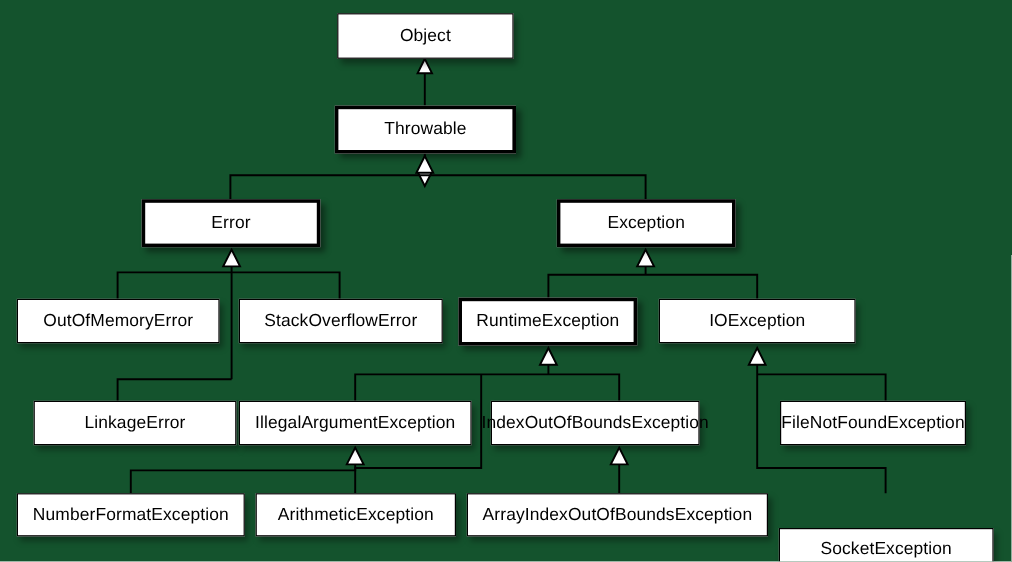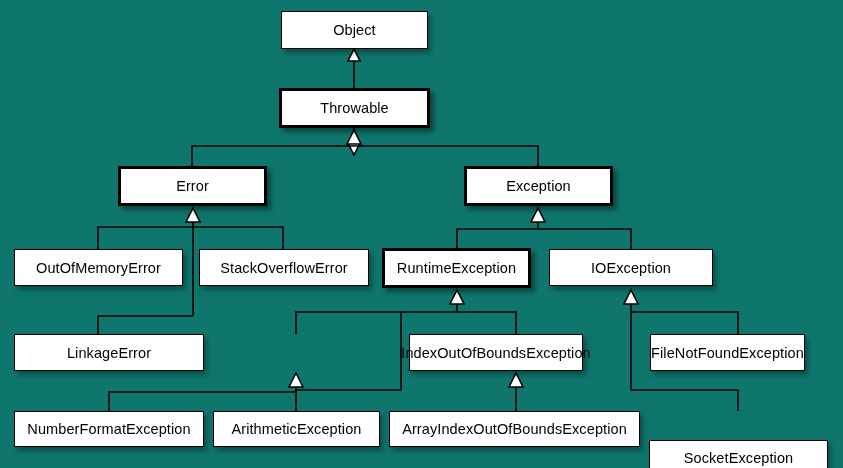--- a/index.html
+++ b/index.html
@@ -4,21 +4,21 @@
 <style>
   html, body {
     margin: 0;
     padding: 0;
     background: #ffffff;
   }
   #diagram-root {
     position: relative;
     width: 843px;
     height: 468px;
-    background: #0f766e;
+    background: #14532d;
     font-family: "Liberation Sans", sans-serif;
     overflow: hidden;
   }
   #edge-layer {
     position: absolute;
     left: 0;
     top: 0;
     width: 843px;
     height: 468px;
   }
@@ -124,22 +124,25 @@
   </div>
   <div class="uml-box" style="left: 199px; top: 249px; width: 170px; height: 37px;">
     <span class="label">StackOverflowError</span>
   </div>
   <div class="uml-box bold" style="left: 382px; top: 248px; width: 149px; height: 40px;">
     <span class="label">RuntimeException</span>
   </div>
   <div class="uml-box" style="left: 549px; top: 249px; width: 164px; height: 37px;">
     <span class="label">IOException</span>
   </div>
-  <div class="uml-box" style="left: 14px; top: 334px; width: 190px; height: 37px;">
+  <div class="uml-box" style="left: 28px; top: 334px; width: 169px; height: 37px;">
     <span class="label">LinkageError</span>
+  </div>
+  <div class="uml-box" style="left: 199px; top: 334px; width: 194px; height: 37px;">
+    <span class="label">IllegalArgumentException</span>
   </div>
   <div class="uml-box" style="left: 409px; top: 334px; width: 174px; height: 37px;">
     <span class="label">IndexOutOfBoundsException</span>
   </div>
   <div class="uml-box" style="left: 650px; top: 334px; width: 155px; height: 37px;">
     <span class="label">FileNotFoundException</span>
   </div>
   <div class="uml-box" style="left: 14px; top: 411px; width: 190px; height: 36px;">
     <span class="label">NumberFormatException</span>
   </div>

